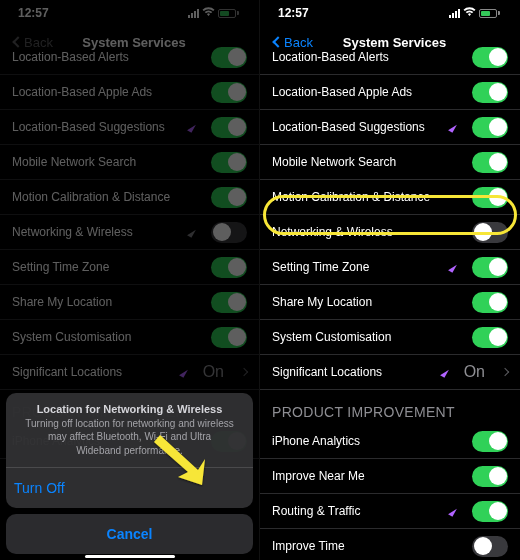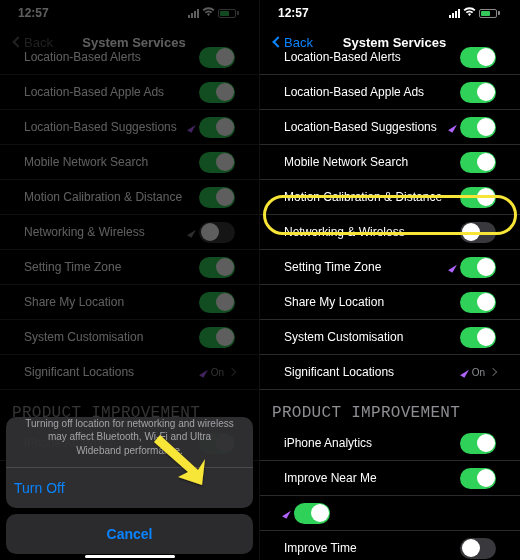--- a/index.html
+++ b/index.html
@@ -21,33 +21,33 @@
   .batt-cap { width:2px;height:4px;background:#888;border-radius:0 1px 1px 0;margin-left:1px;}
   
   .nav { display:flex; align-items:center; height: 32px; position:relative; }
   .nav .back { display:flex; align-items:center; gap:2px; font-size:13px; padding-left:14px; }
   .nav .back.active { color:#0a84ff; }
   .nav .back.dim { color:#5a5a5d; }
   .chevron-left { width:8px;height:8px;border-left:2px solid currentColor;border-bottom:2px solid currentColor;transform:rotate(45deg); }
   .nav .title { position:absolute; left:9px;right:0;text-align:center;font-size:13px;font-weight:600;color:#fff;pointer-events:none; }
   
   .list { }
-  .row { display:flex; align-items:center; justify-content:space-between; height:35px; padding:0 24px; border-bottom: 0.5px solid #2b2b2d; font-size:12px; color:#fff; }
+  .row { display:flex; align-items:center; justify-content:space-between; height:35px; padding:0 12px; border-bottom: 0.5px solid #2b2b2d; font-size:12px; color:#fff; }
   .row .label { flex:1; }
-  .row .tail { display:flex; align-items:center; gap:5px; color:#8e8e93; font-size:10px; }
+  .row .tail { display:flex; align-items:center; gap:17px; color:#8e8e93; font-size:16px; }
   .row .loc.purple { color:#b163ff; }
   .row .loc.gray { color:#7e7e82; }
   .chev-r{ width:6px;height:6px;border-top:1.5px solid #5c5c60;border-right:1.5px solid #5c5c60;transform:rotate(45deg); }
   .toggle { width:36px;height:21px;border-radius:11px;position:relative; }
   .toggle.on { background:#30d158; }
   .toggle.off { background:#39393d; }
   .knob { position:absolute; width:18px;height:18px;border-radius:50%;background:#fff;top:1.5px; }
   .toggle.on .knob { right:1.5px; }
   .toggle.off .knob { left:1.5px; }
-  .section-header { font-size:16px; color:#8e8e93; padding: 14px 12px 4px; text-transform:uppercase; letter-spacing:0.3px;font-family:Liberation Mono, monospace; }
+  .section-header { font-size:14px; color:#8e8e93; padding: 14px 12px 4px; text-transform:uppercase; letter-spacing:0.3px; }
   .footer-text { font-size:10px; color:#8e8e93; padding:6px 12px; line-height:1.3; }
   
   .ring { position:absolute; border:3px solid #f7e637; border-radius:22px; pointer-events:none; }
   
   .dim-overlay { position:absolute; inset:0; background:rgba(0,0,0,0.63); }
   
   .sheet-wrap { position:absolute; left:6px; right:6px; bottom:6px; display:flex; flex-direction:column; gap:6px; }
   .sheet-card { background:rgba(48,48,51,0.95); border-radius:10px; overflow:hidden; }
   .sheet-title { text-align:center; font-size:11px; font-weight:600; color:#d6d6db; padding:10px 14px 2px; }
   .sheet-msg { text-align:center; font-size:10px; color:#a3a3a8; padding:0 18px 10px; line-height:1.35; }
@@ -171,20 +171,21 @@
         <div class="toggle on">
             <div class="knob"></div>
           </div>
       </div>
     </div>
 
     <div class="dim-overlay"></div>
 
     <div class="sheet-wrap">
       <div class="sheet-card">
+        <div class="sheet-title">Location for Networking &amp; Wireless</div>
         <div class="sheet-msg">Turning off location for networking and wireless may affect Bluetooth, Wi-Fi and Ultra Wideband performance.</div>
         <div class="sheet-btn">Turn Off</div>
       </div>
       <div class="sheet-cancel">Cancel</div>
     </div>
 
     <div class="home-ind"></div>
 
     <svg class="arrow-annot" style="left:150px; top:432px;" width="60" height="55" viewBox="0 0 60 55">
       <defs>
@@ -305,20 +306,21 @@
             <div class="knob"></div>
           </div>
       </div>
       <div class="row">
         <span class="label">Improve Near Me</span>
         <div class="toggle on">
             <div class="knob"></div>
           </div>
       </div>
       <div class="row">
+        <span class="label">Routing &amp; Traffic</span>
         <div class="tail">
             <span class="loc purple loc-icon"></span>
         <div class="toggle on">
               <div class="knob"></div>
             </div>
           </div>
       </div>
       <div class="row">
         <span class="label">Improve Time</span>
         <div class="toggle off">

